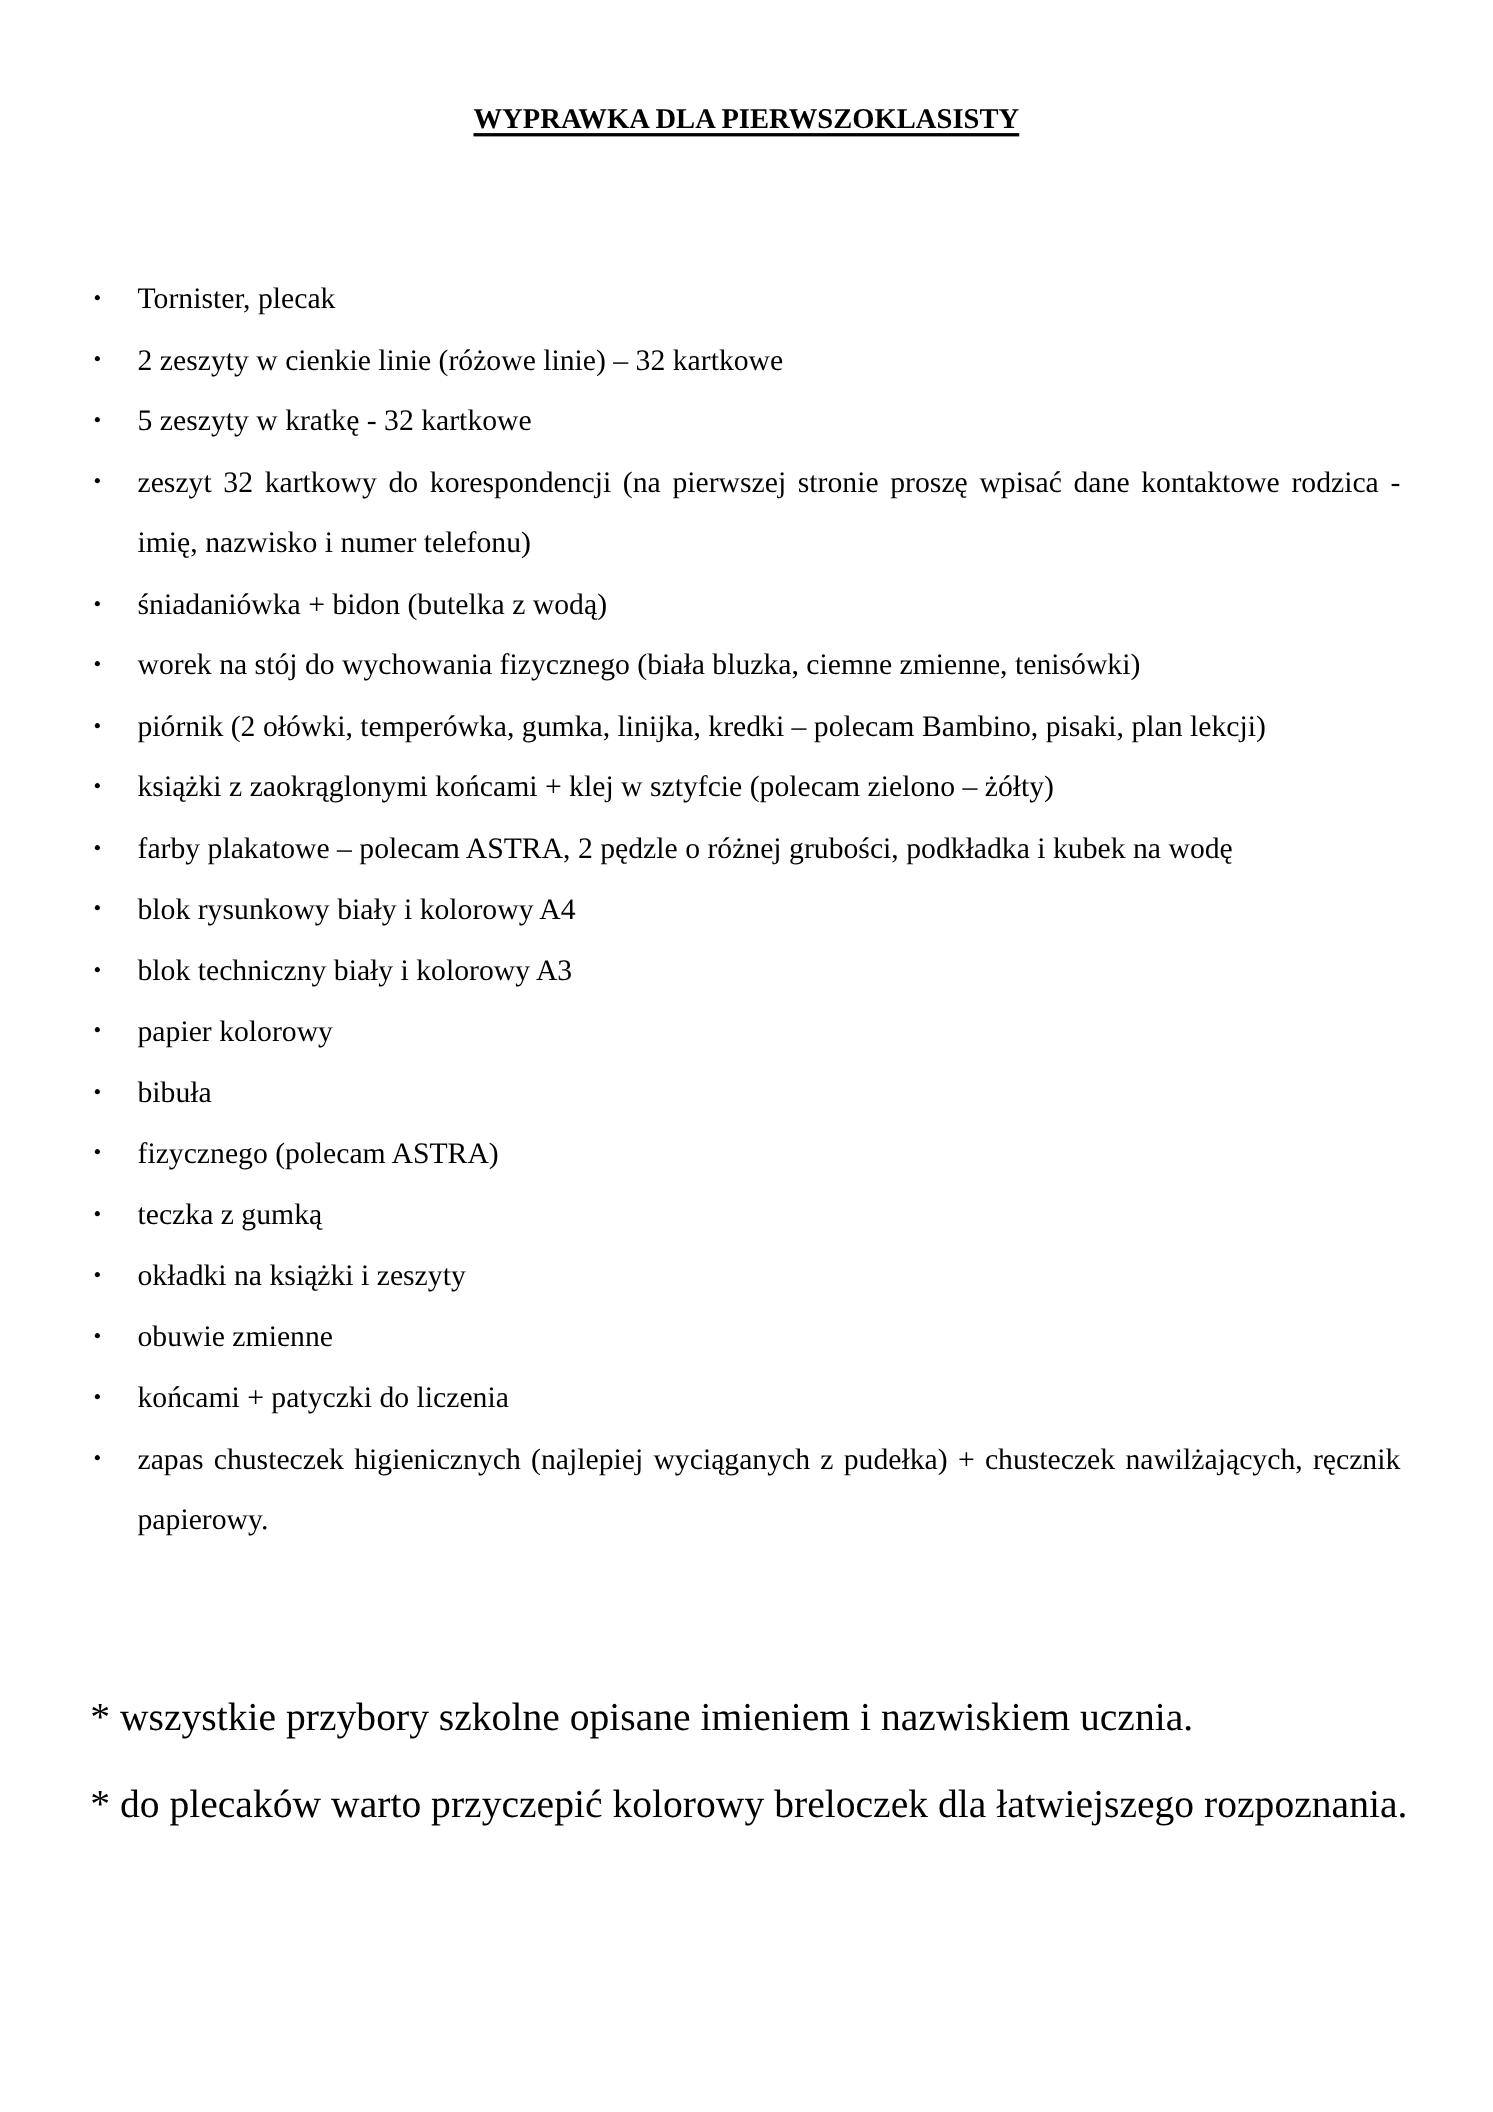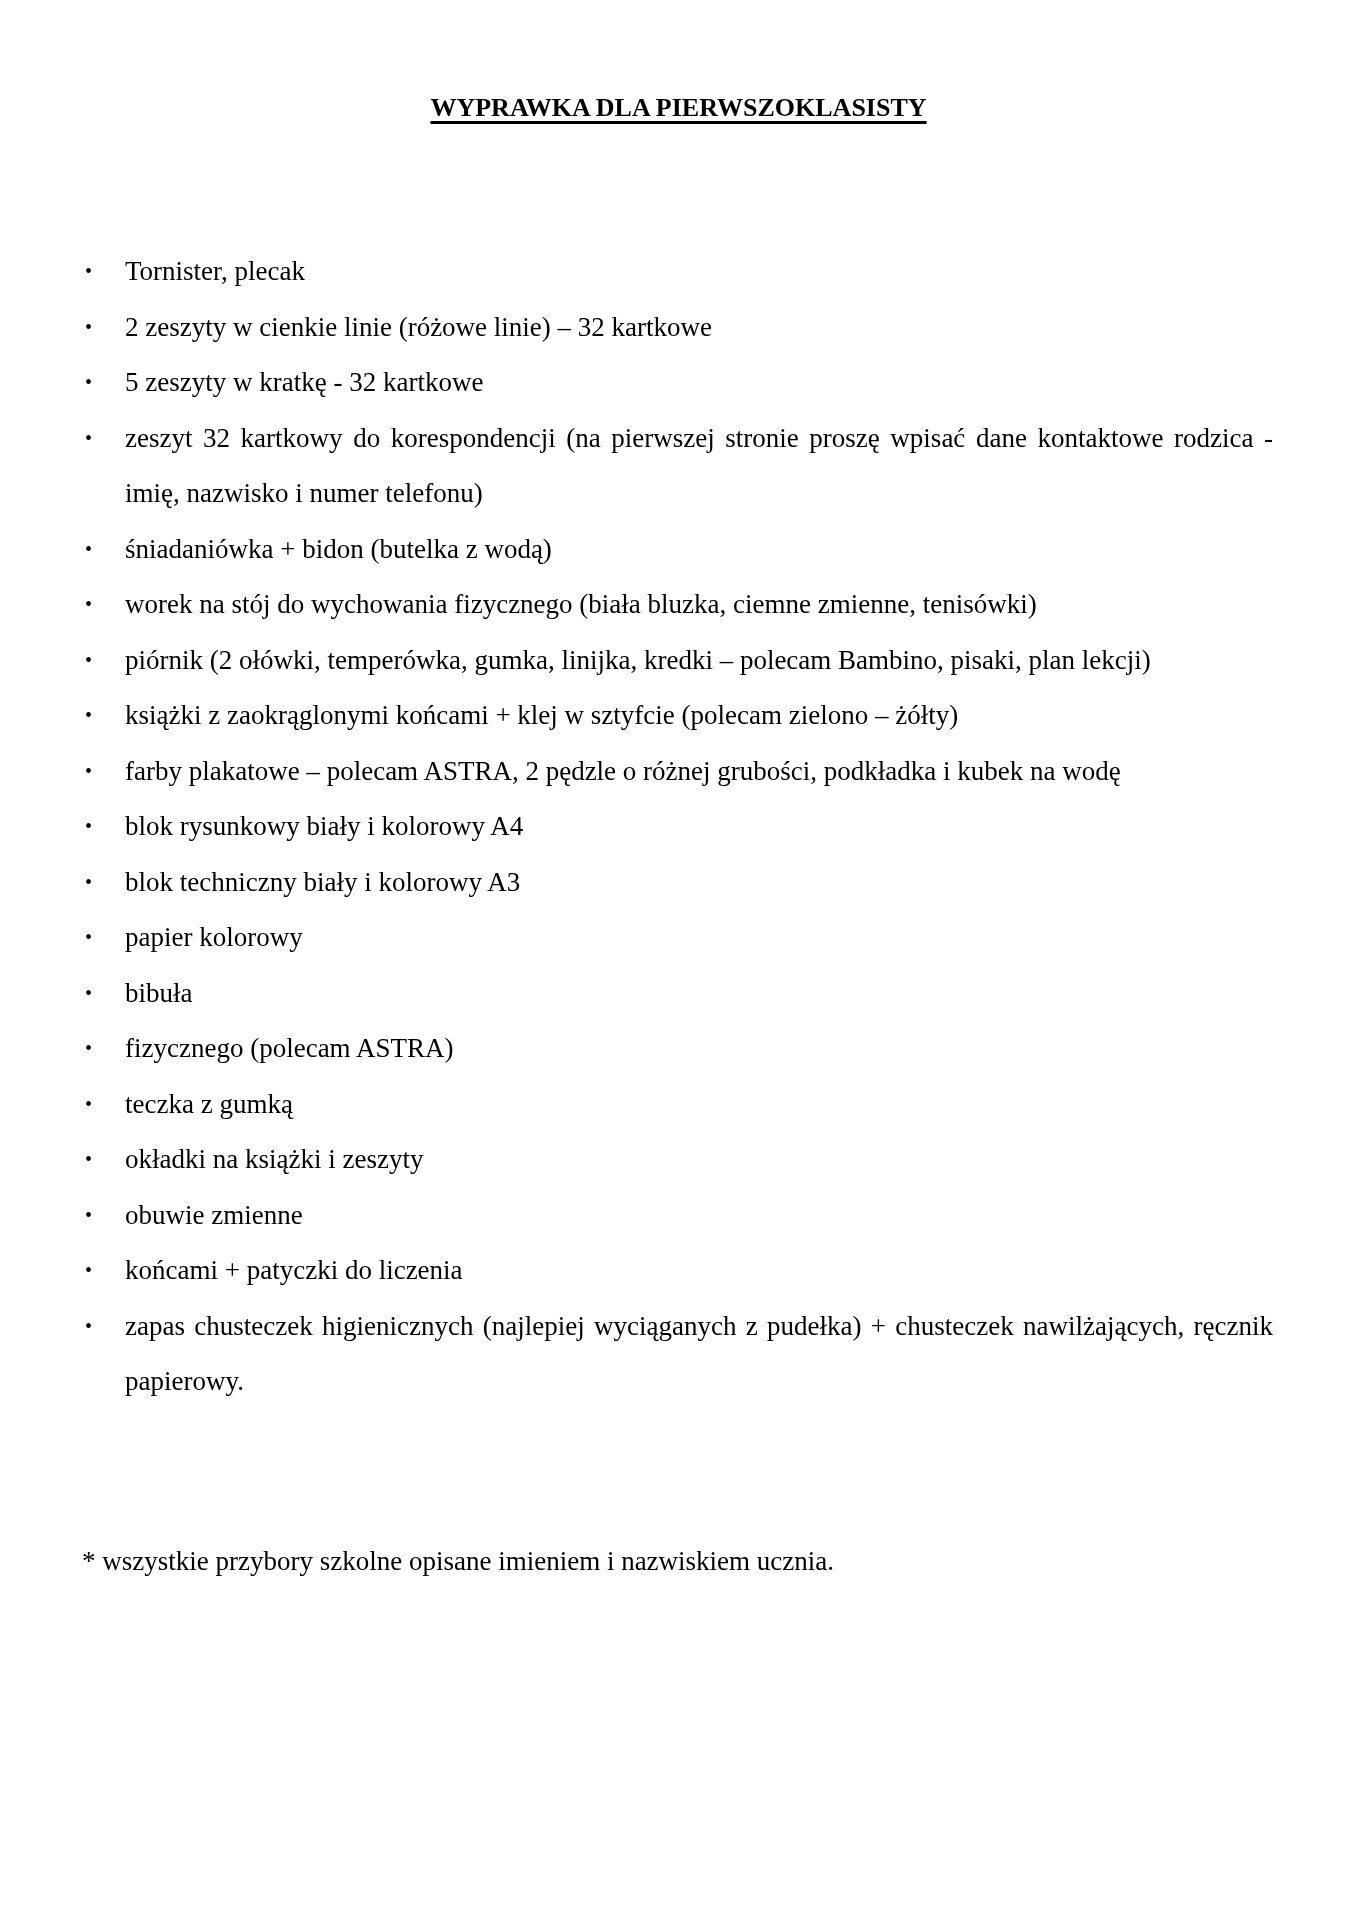--- a/index.html
+++ b/index.html
@@ -70,21 +70,21 @@
     }
     .notes {
       position: absolute;
       left: 82px;
       top: 1544px;
       width: 1200px;
       margin: 0;
       padding: 0;
     }
     .note {
-      font-size: 27px;
+      font-size: 36px;
       line-height: 34px;
       margin: 0 0 45px 0;
     }
   </style>
 </head>
 <body>
 
 <div class="page">
   <h1 class="title"><span>WYPRAWKA DLA PIERWSZOKLASISTY</span></h1>
 
@@ -162,14 +162,15 @@
         <span class="text">końcami + patyczki do liczenia</span>
       </li>
       <li class="list-item">
         <span class="bullet">•</span>
         <span class="text">zapas chusteczek higienicznych (najlepiej wyciąganych z pudełka) + chusteczek nawilżających, ręcznik papierowy.</span>
       </li>
     </ul>
 
   <div class="notes" id="notes">
       <p class="note">* wszystkie przybory szkolne opisane imieniem i nazwiskiem ucznia.</p>
+      <p class="note">* do plecaków warto przyczepić kolorowy breloczek dla łatwiejszego rozpoznania.</p>
     </div>
 </div>
 
 </body></html>

